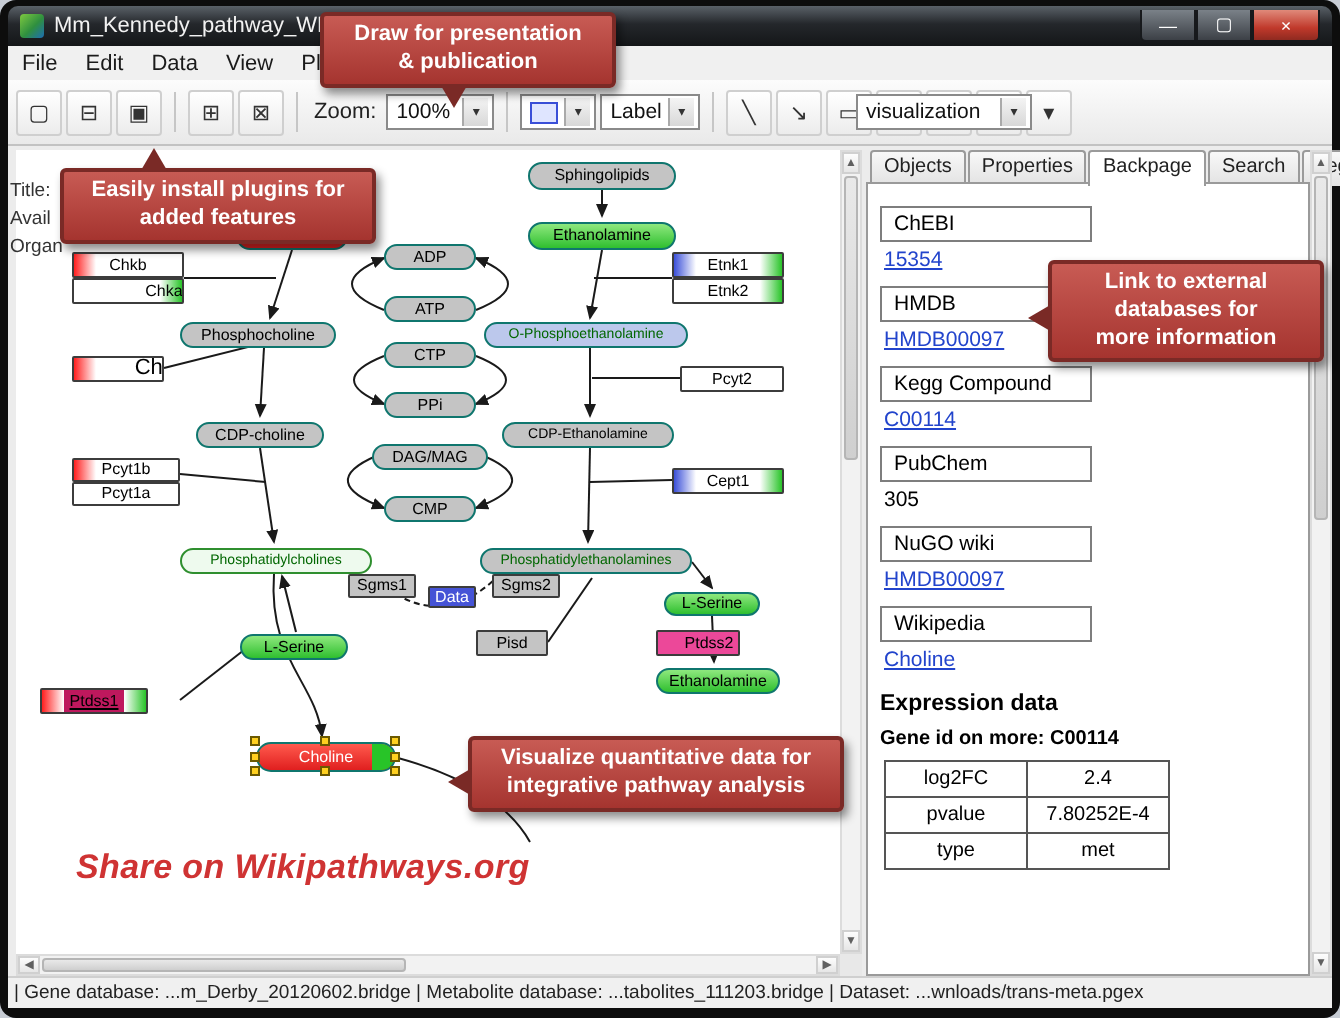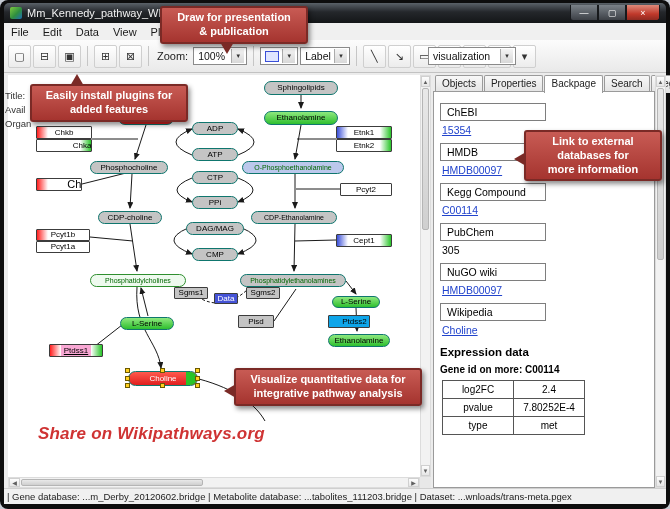--- a/index.html
+++ b/index.html
@@ -274,21 +274,21 @@
       </div>
       <div class="pnode nbox" style="left: 238px; top: 212px; width: 34px; height: 12px; border-radius: 1px; background: rgb(196, 196, 196);">
         <span style="font-size: 8px;">Sgms2</span>
       </div>
       <div class="pnode nbox" style="left: 206px; top: 218px; width: 24px; height: 11px; border-radius: 1px; background: rgb(69, 83, 214); color: rgb(255, 255, 255);">
         <span style="font-size: 8px;">Data</span>
       </div>
       <div class="pnode nbox" style="left: 230px; top: 240px; width: 36px; height: 13px; border-radius: 1px; background: rgb(196, 196, 196);">
         <span style="font-size: 8px;">Pisd</span>
       </div>
-      <div class="pnode nbox" style="left: 320px; top: 240px; width: 42px; height: 13px; border-radius: 1px; background: #0ea5e9; padding-left: 11px;">
+      <div class="pnode nbox" style="left: 320px; top: 240px; width: 42px; height: 13px; border-radius: 1px; background: #ec4899; padding-left: 11px;">
         <span style="font-size: 8px;">Ptdss2</span>
       </div>
       <div class="pnode npill" style="left: 112px; top: 242px; width: 54px; height: 13px; border-radius: 7.5px; background: linear-gradient(rgb(142, 232, 126), rgb(47, 191, 47));">
         <span style="font-size: 8px;">L-Serine</span>
       </div>
       <div class="pnode npill" style="left: 324px; top: 221px; width: 48px; height: 12px; border-radius: 7px; background: linear-gradient(rgb(142, 232, 126), rgb(47, 191, 47));">
         <span style="font-size: 8px;">L-Serine</span>
       </div>
       <div class="pnode npill" style="left: 320px; top: 259px; width: 62px; height: 13px; border-radius: 7.5px; background: linear-gradient(rgb(142, 232, 126), rgb(47, 191, 47));">
         <span style="font-size: 8px;">Ethanolamine</span>
@@ -322,21 +322,21 @@
         <span style="font-size: 8px;">Pcyt1b</span>
       </div>
       <div class="pnode nbox" style="left: 28px; top: 166px; width: 54px; height: 12px; border-radius: 1px; background: rgb(255, 255, 255); align-items: center;">
         <span style="font-size: 8px;">Pcyt1a</span>
       </div>
       <div class="pnode nbox" style="left: 328px; top: 159px; width: 56px; height: 13px; border-radius: 1px; background: rgb(255, 255, 255);">
         <i class="strip left" style="background: linear-gradient(90deg, rgb(58, 79, 216), rgb(255, 255, 255));"></i>
         <i class="strip right" style="background: linear-gradient(90deg, rgb(255, 255, 255), rgb(40, 196, 40));"></i>
         <span style="font-size: 8px;">Cept1</span>
       </div>
-      <div class="pnode nbox" style="left: 41px; top: 269px; width: 54px; height: 13px; border-radius: 1px; background: #f9a8d4; text-decoration: underline;">
+      <div class="pnode nbox" style="left: 12px; top: 269px; width: 54px; height: 13px; border-radius: 1px; background: #be185d; text-decoration: underline;">
         <i class="strip left" style="background: linear-gradient(90deg, rgb(255, 30, 30), rgb(255, 255, 255));"></i>
         <i class="strip right" style="background: linear-gradient(90deg, rgb(255, 255, 255), rgb(40, 196, 40));"></i>
         <span style="font-size: 8px;">Ptdss1</span>
       </div>
       <div class="pnode npill" style="left: 120px; top: 296px; width: 70px; height: 15px; border-radius: 8.5px; background: linear-gradient(rgb(255, 90, 77), rgb(224, 31, 31)); color: rgb(255, 255, 255);">
         <i class="strip right" style="background: rgb(40, 196, 40);"></i>
         <span style="font-size: 8px;">Choline</span>
       </div>
       <i class="handle" style="left: 117px; top: 293px;"></i>
       <i class="handle" style="left: 152px; top: 293px;"></i>

